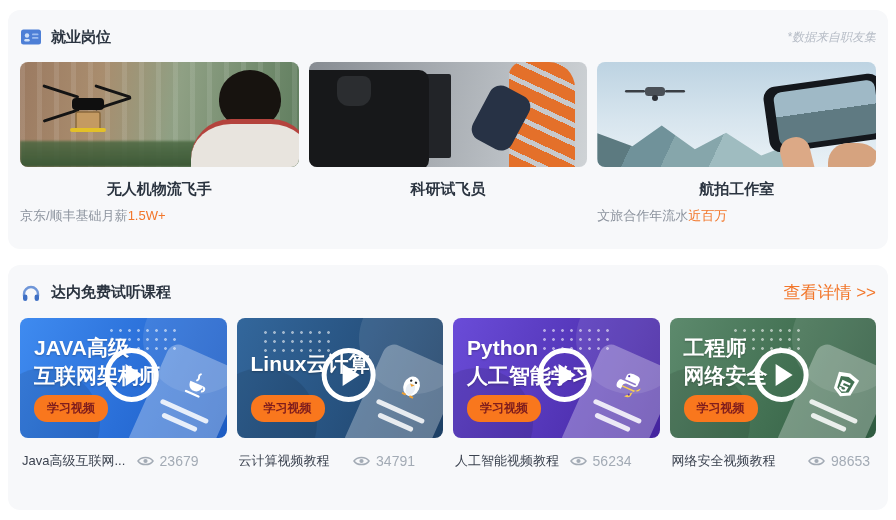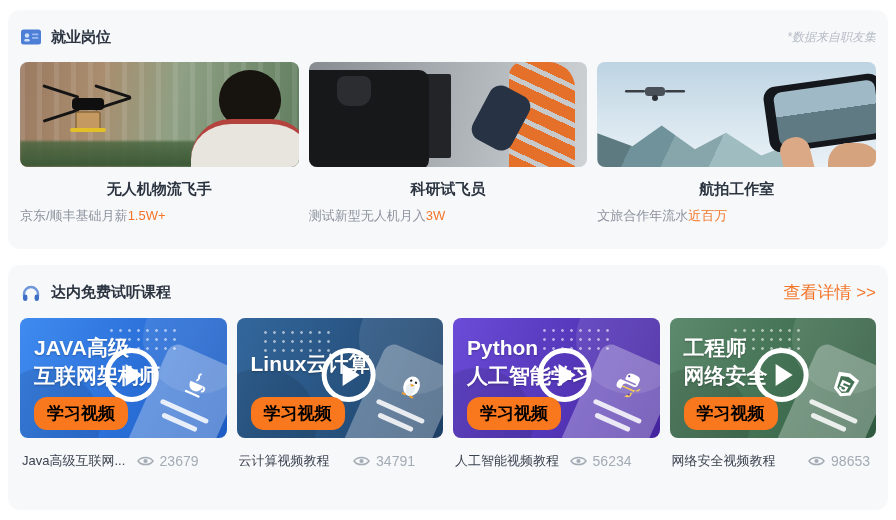--- a/index.html
+++ b/index.html
@@ -66,22 +66,22 @@
     background-size:9px 9px; }
   .circ { position:absolute; border-radius:50%; }
   .circ.tr { right:-26px; top:-34px; width:110px; height:110px; background:rgba(255,255,255,.10); }
   .circ.bl { left:-30px; bottom:-40px; width:110px; height:110px; background:rgba(0,0,0,.10); }
 
   .banner-title { position:absolute; left:14px; top:16px; color:#fff; font-weight:bold;
     font-size:21px; line-height:1.32; text-shadow:0 1px 2px rgba(0,0,0,.25); }
   .play { position:absolute; left:50%; top:30px; transform:translateX(-34%); width:54px; height:54px;
     border:5px solid #fff; border-radius:50%; display:flex; align-items:center; justify-content:center; cursor:pointer; }
   .play .tri { width:0; height:0; border-left:17px solid #fff; border-top:11px solid transparent; border-bottom:11px solid transparent; margin-left:5px; }
-  .badge { position:absolute; left:14px; bottom:8px; background:#f9771d; color:#000000;
-    font-size:17px; font-weight:bold; padding:5px 13px; border-radius:13px; }
+  .badge { position:absolute; left:14px; bottom:16px; background:#f9771d; color:#7f1d1d;
+    font-size:12px; font-weight:bold; padding:5px 13px; border-radius:13px; }
 
   .tilt-card { position:absolute; right:2px; bottom:-30px; width:80px; height:116px;
     background:rgba(255,255,255,.30); border-radius:12px; transform:rotate(24deg);
     display:flex; flex-direction:column; align-items:center; padding-top:14px; gap:7px; }
   .tilt-card .line { width:52px; height:5px; border-radius:3px; background:rgba(255,255,255,.85); }
   .tilt-card .line.short { width:38px; }
   .logo-box { width:34px; height:34px; display:flex; align-items:center; justify-content:center; margin-bottom:2px; }
 
   .caption-row { display:flex; align-items:center; margin-top:14px; padding:0 2px; }
   .caption { font-size:13px; color:#3c4350; white-space:nowrap; overflow:hidden; text-overflow:ellipsis; max-width:58%; }
@@ -128,21 +128,20 @@
 
 
     <div class="card">
       <div class="photo photo-test">
         <div class="ph-el machine"></div>
         <div class="ph-el tank"></div>
         <div class="ph-el vest"></div>
         <div class="ph-el sleeve"></div>
       </div>
       <div class="job-title">科研试飞员</div>
-      <div class="job-desc"><span>测试新型无人机月入</span><span class="hl">3W</span></div>
     </div>
 
     <div class="card">
       <div class="photo photo-aerial">
         <div class="ph-el mountains"></div>
         <svg class="drone-sil" style="left:26px;top:18px;" width="64" height="26" viewBox="0 0 64 26">
           <rect x="2" y="10" width="20" height="2.4" rx="1.2" fill="#3a3f45"></rect>
           <rect x="42" y="10" width="20" height="2.4" rx="1.2" fill="#3a3f45"></rect>
           <rect x="22" y="7" width="20" height="9" rx="3.5" fill="#4a5057"></rect>
           <circle cx="32" cy="18" r="3" fill="#2c3036"></circle>

